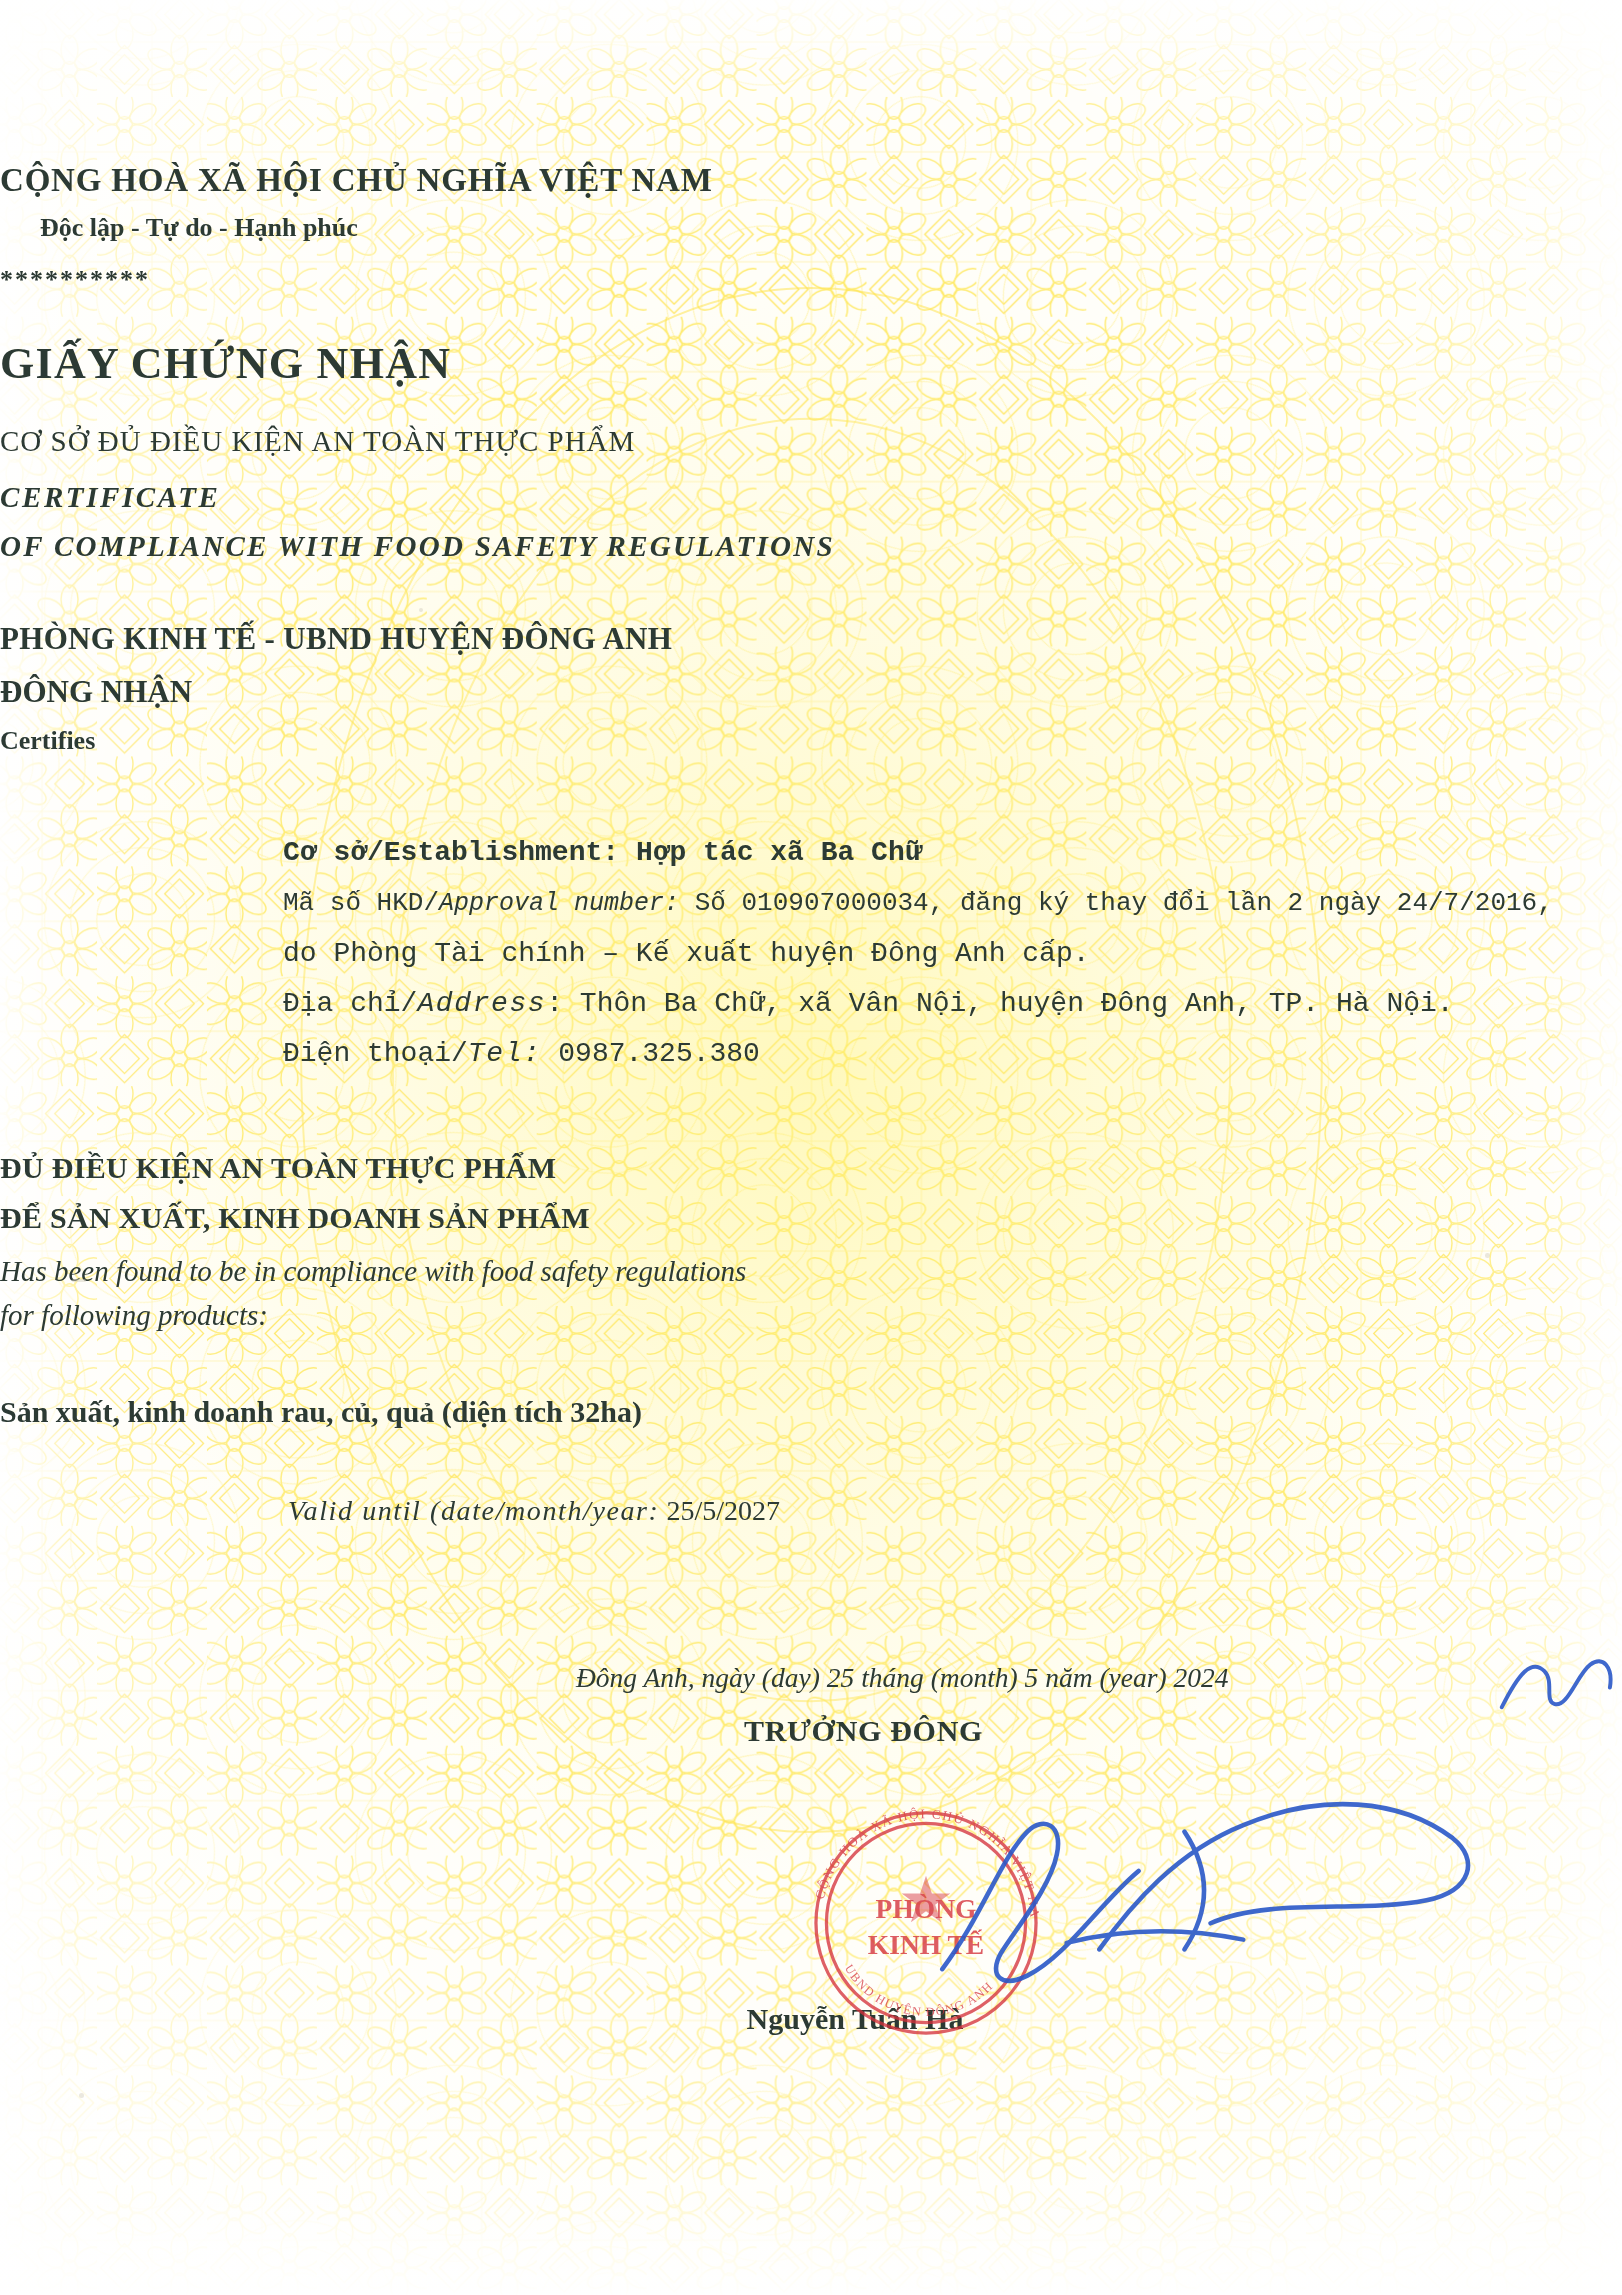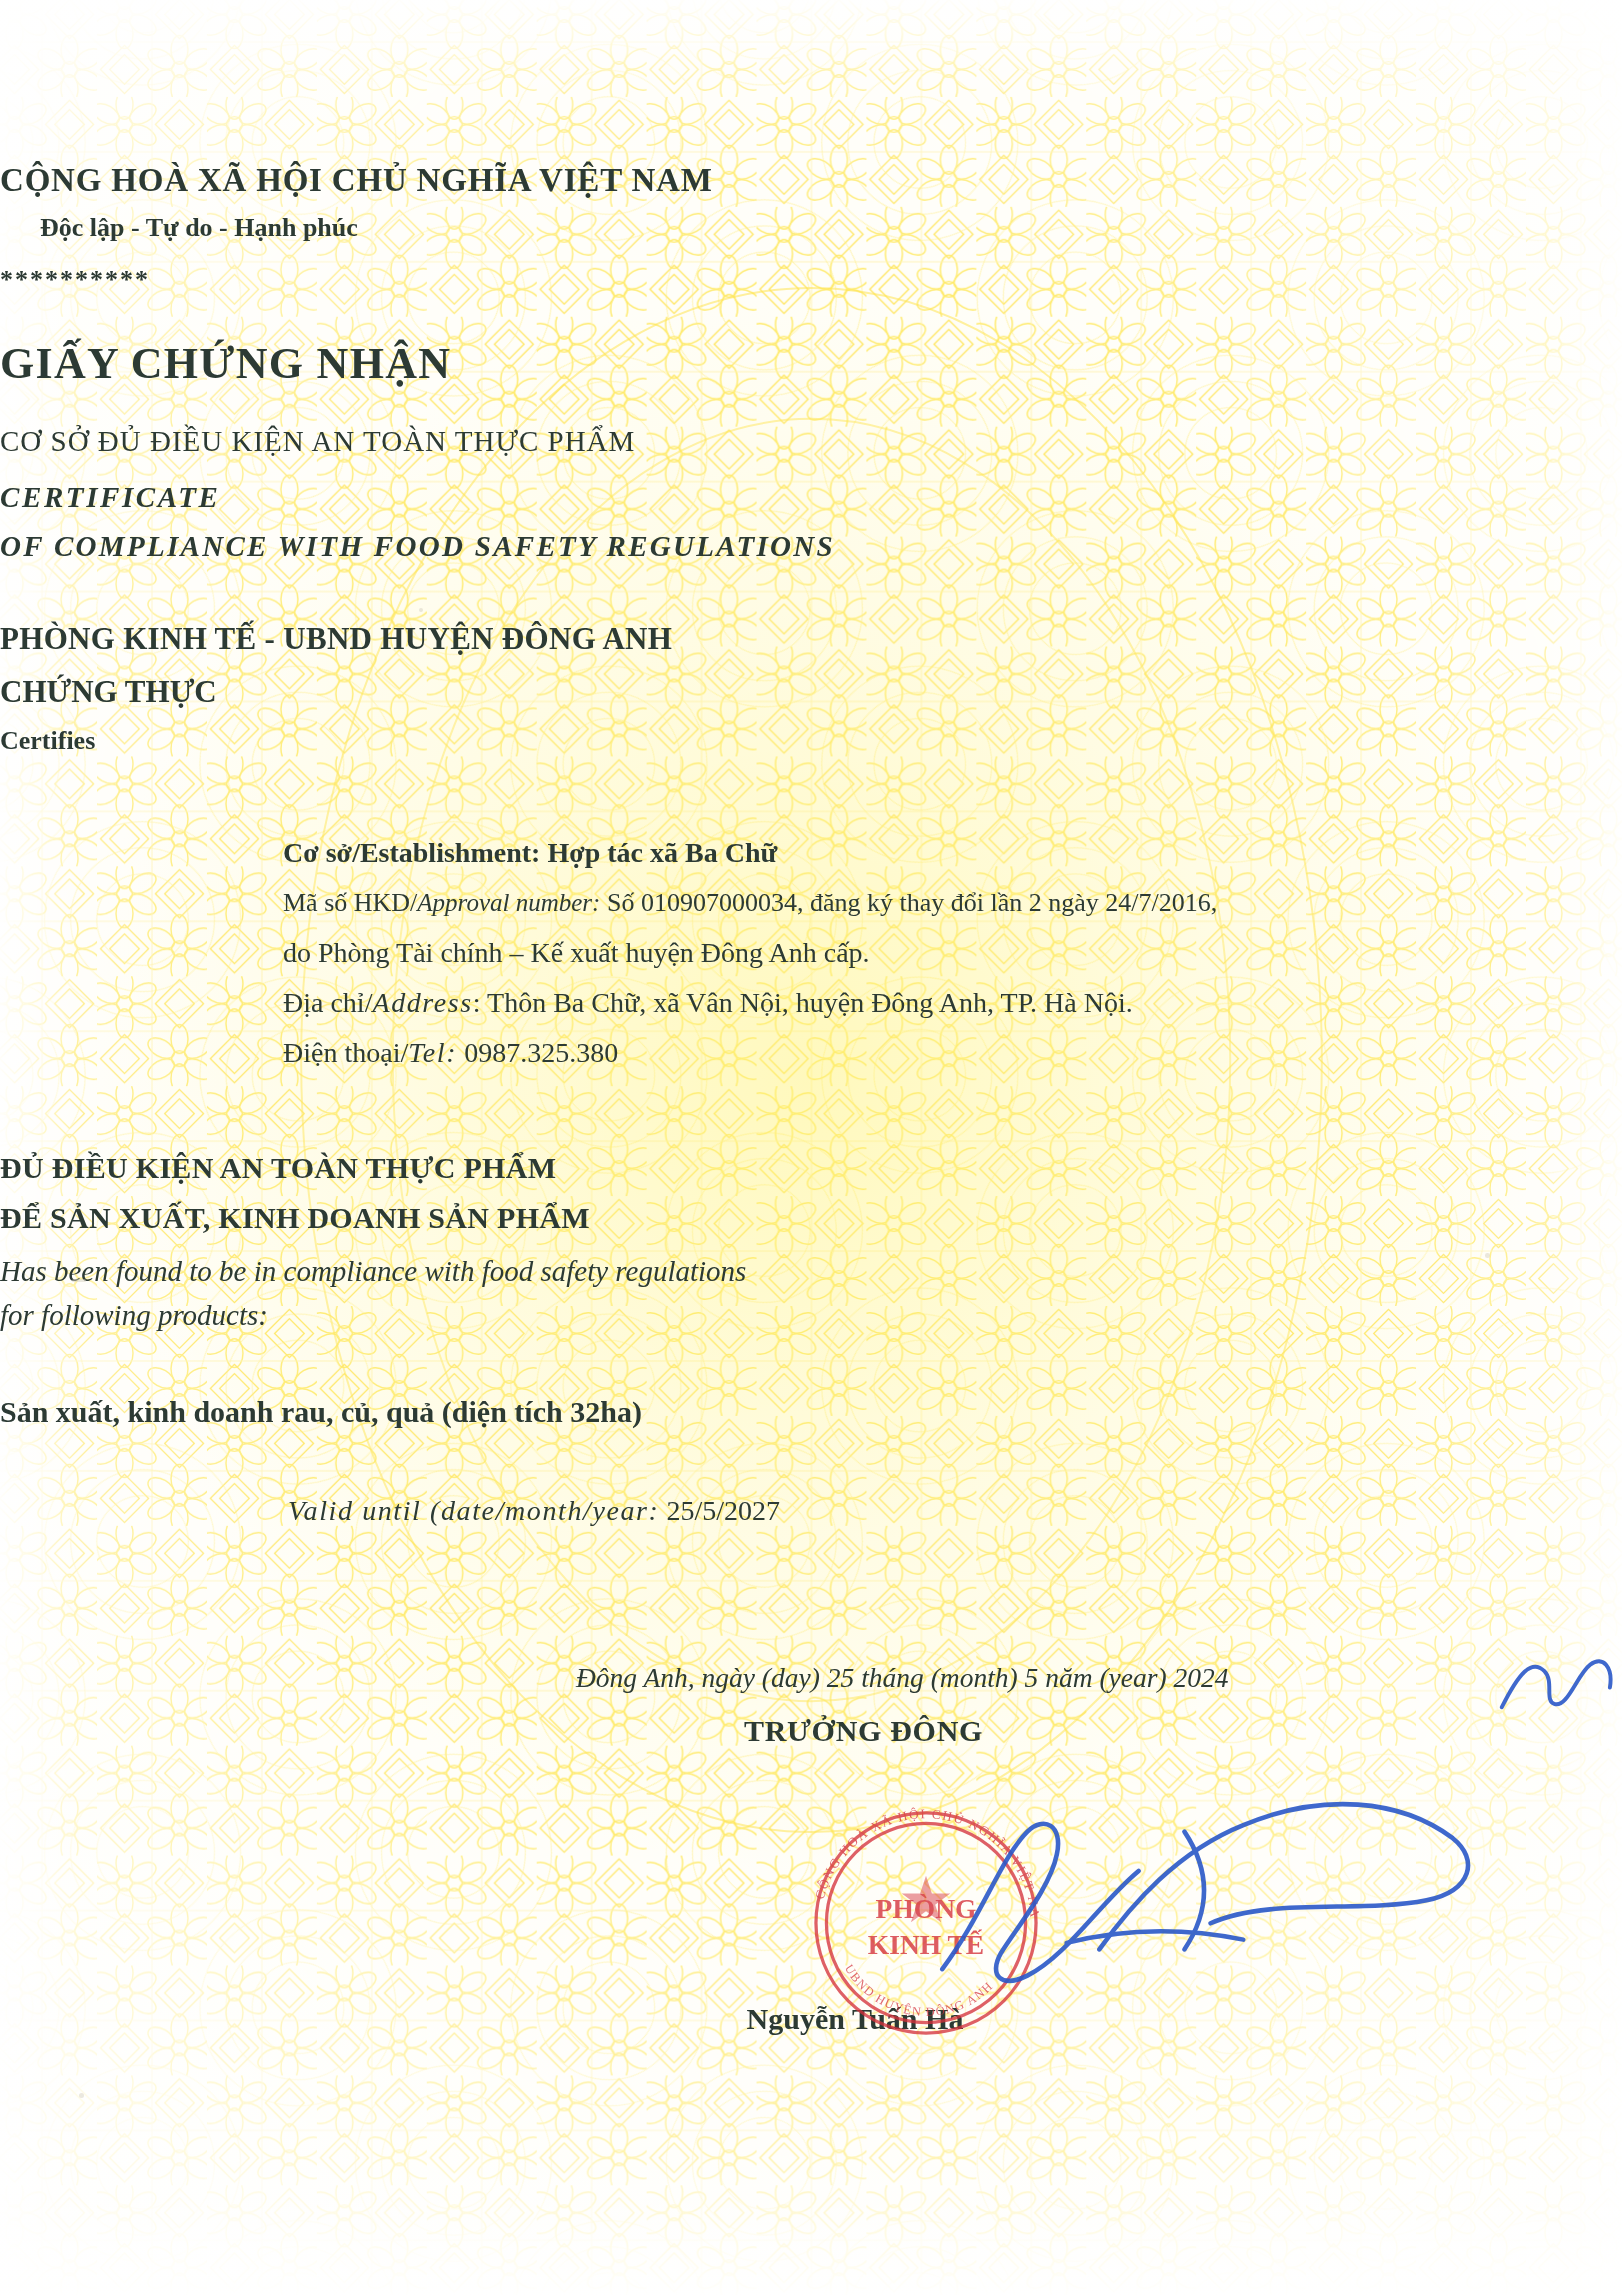--- a/index.html
+++ b/index.html
@@ -139,20 +139,21 @@
 
   
   .body-block {
     position: absolute;
     left: 283px;
     top: 828px;
     width: 1112px;
     text-align: left;
     font-size: 28px;
     line-height: 50px;
+    font-family: Liberation Mono, monospace;
   }
   .body-block .row { white-space: nowrap; }
   .bold { font-weight: bold; }
   .ital-sp { font-style: italic; letter-spacing: 1.6px; }
   .small-ital { font-style: italic; font-size: 25px; margin-top: 24px; }
   .shrink { font-size: 26px; }
 
   .prod-h1 {
     position: absolute;
     left: 0; right: 0;
@@ -323,21 +324,21 @@
   <div class="l1">CỘNG HOÀ XÃ HỘI CHỦ NGHĨA VIỆT NAM</div>
   <div class="l2">Độc lập - Tự do - Hạnh phúc</div>
   <div class="stars">**********</div>
 
   <div class="title-big">GIẤY CHỨNG NHẬN</div>
   <div class="title-sub">CƠ SỞ ĐỦ ĐIỀU KIỆN AN TOÀN THỰC PHẨM</div>
   <div class="title-en1">CERTIFICATE</div>
   <div class="title-en2">OF COMPLIANCE WITH FOOD SAFETY REGULATIONS</div>
 
   <div class="issuer1">PHÒNG KINH TẾ - UBND HUYỆN ĐÔNG ANH</div>
-  <div class="issuer2">CHỨNG THỰC</div>
+  <div class="issuer2">ĐÔNG NHẬN</div>
   <div class="issuer3">Certifies</div>
 
   <div class="body-block">
     <div class="row">
       <span class="bold">Cơ sở/Establishment:</span>
       <span class="bold">Hợp tác xã Ba Chữ</span>
     </div>
     <div class="row shrink">
       <span>Mã số HKD/</span><span class="small-ital">Approval number:</span>
       <span>Số 010907000034, đăng ký thay đổi lần 2 ngày 24/7/2016,</span>

